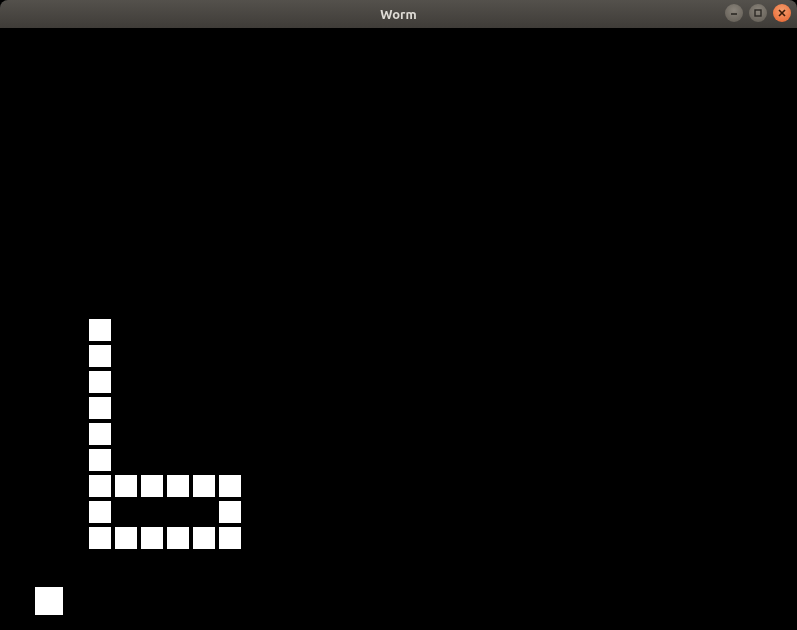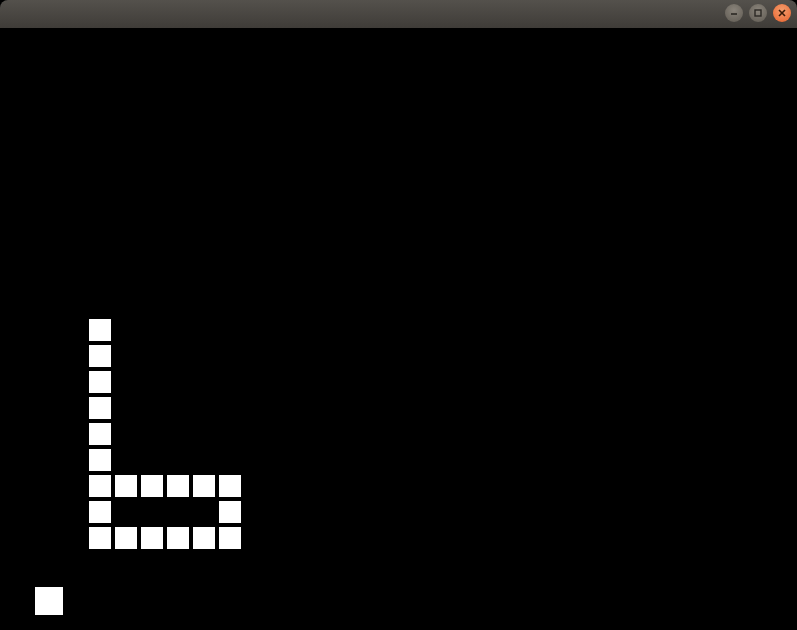--- a/index.html
+++ b/index.html
@@ -57,20 +57,21 @@
   }
   .cell {
     position: absolute;
     background: #fff;
   }
 </style>
 </head>
 <body>
 
 <div class="titlebar">
+  <div class="title">Worm</div>
   <div class="window-controls">
     <div class="win-btn min" title="minimize">
       <svg viewBox="0 0 10 10">
           <line x1="2" y1="6" x2="8" y2="6" stroke-width="1.6"></line>
         </svg>
     </div>
     <div class="win-btn max" title="maximize">
       <svg viewBox="0 0 10 10">
           <rect x="2" y="2" width="6" height="6" fill="none" stroke-width="1.4"></rect>
         </svg>

